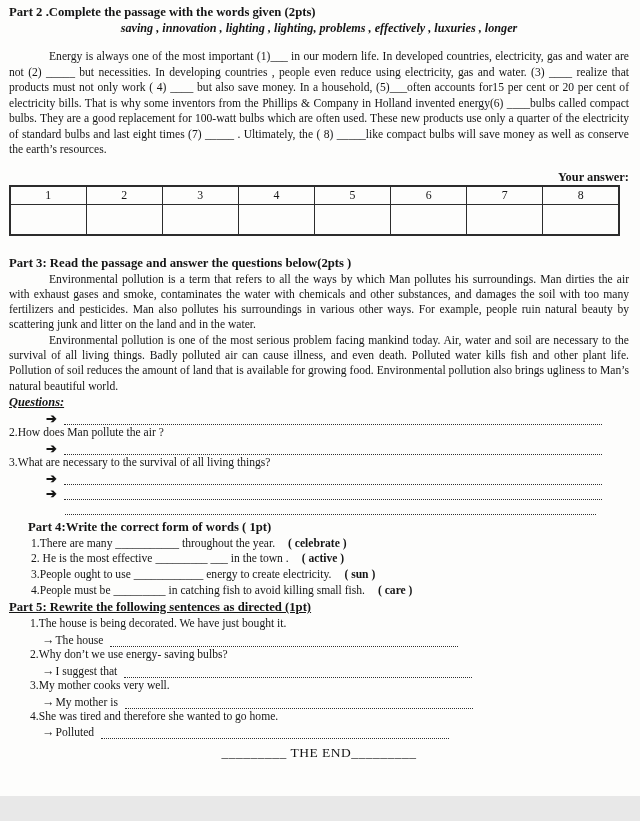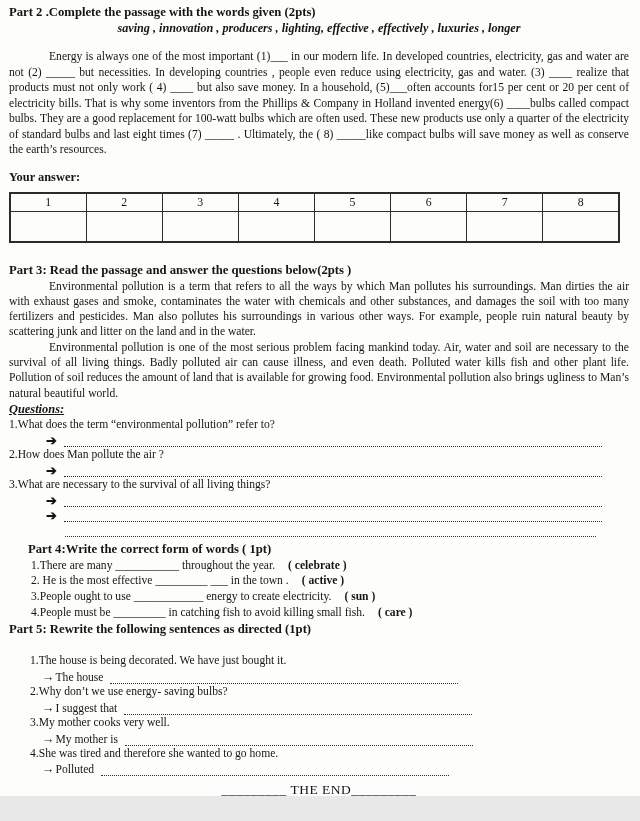--- a/index.html
+++ b/index.html
@@ -21,21 +21,21 @@
     font-weight:bold;font-style:italic;
     font-size:12.2px;
     margin:1px 10px 13px 10px;
   }
   .passage{
     text-align:justify;
     line-height:15.5px;
     margin:0;
   }
   .indent{text-indent:40px;}
-  .your-answer{font-weight:bold;font-size:12.4px;margin:12px 0 7px 0;}
+  .your-answer{font-weight:bold;font-size:12.4px;margin:12px 0 0 0;text-align:right;}
   table.answer-table{
     width:611px;
     border-collapse:collapse;
     table-layout:fixed;
     margin:0 0 19px 0;
     border:2px solid #2c2c2c;
   }
   table.answer-table td{
     border:1px solid #2c2c2c;
     text-align:center;
@@ -59,21 +59,21 @@
   }
   .dots{
     flex:1 1 auto;
     border-bottom:1.7px dotted #2e2e2e;
     height:12px;
   }
   .ansline.noarrow{margin-left:56px;margin-right:33px;}
   .p4heading{margin:4px 0 1px 19px;}
   .p4item{margin-left:22px;line-height:15.6px;}
   .p4hint{font-weight:bold;margin-left:13px;}
-  .p5heading{margin:1px 0 16px 0;}
+  .p5heading{margin:1px 0 1px 0;text-decoration:underline;}
   .p5sentence{margin-left:21px;line-height:15.4px;}
   .p5ans{
     display:flex;align-items:flex-end;
     height:15.4px;
     margin-left:33px;
   }
   .arrow5{font-size:12.5px;line-height:13px;margin-right:1px;}
   .p5prompt{white-space:pre;}
   .p5dots{flex:0 0 auto;width:348px;margin-left:4px;}
   .the-end{
@@ -82,21 +82,21 @@
     font-size:13.5px;
     letter-spacing:0.5px;
   }
 </style>
 </head>
 <body>
 
 <div class="page">
 
   <div class="heading">Part 2 .Complete the passage with the words given (2pts)</div>
-  <div class="word-bank">saving , innovation , producers , lighting,  effective , effectively , luxuries , longer</div>
+  <div class="word-bank">saving , innovation , lighting , lighting,  problems , effectively , luxuries , longer</div>
   <p class="passage indent">Energy is always one of the most important (1)___ in our modern life. In developed countries, electricity, gas and water are not  (2) _____ but necessities. In developing countries , people even reduce using electricity, gas and water. (3) ____ realize that products must not only work ( 4) ____ but also save money. In a household, (5)___often accounts for15 per cent or 20 per cent of electricity bills. That is why some inventors from the Phillips &amp; Company in Holland invented energy(6) ____bulbs called compact bulbs. They are a good replacement for 100-watt bulbs which are often used. These new products use only a quarter of the electricity of standard bulbs and last eight times (7) _____ . Ultimately, the ( 8) _____like compact bulbs will save money as well as conserve the earth’s resources.</p>
 
   <div class="your-answer">Your answer:</div>
 
   <table class="answer-table">
     <tbody>
         <tr class="num-row">
       <td>1</td>
       <td>2</td>
       <td>3</td>
@@ -117,21 +117,20 @@
       <td></td>
     </tr>
   </tbody>
     </table>
 
   <div class="heading p3heading">Part 3: Read the passage and answer the questions below(2pts )</div>
   <p class="p3para indent">Environmental pollution is a term that refers to all the ways by which Man pollutes his surroundings. Man dirties the air with exhaust gases and smoke, contaminates the water with chemicals and other substances, and damages the soil with too many fertilizers and pesticides. Man also pollutes his surroundings in various other ways. For example, people ruin natural beauty by scattering junk and litter on the land and in the water.</p>
   <p class="p3para indent">Environmental pollution is one of the most serious problem facing mankind today. Air, water and soil are necessary to the survival of all living things. Badly polluted air can cause illness, and even death. Polluted water kills fish and other plant life. Pollution of soil reduces the amount of land that is available for growing food. Environmental pollution also brings ugliness to Man’s natural beautiful world.</p>
   <div class="questions-label">Questions:</div>
 
-  <div class="qtext">1.What does the term “environmental pollution” refer to?</div>
   <div class="ansline">
     <span class="arrow3">➔</span>
     <span class="dots"></span>
   </div>
 
   <div class="qtext">2.How does Man pollute the air ?</div>
   <div class="ansline">
     <span class="arrow3">➔</span>
     <span class="dots"></span>
   </div>

